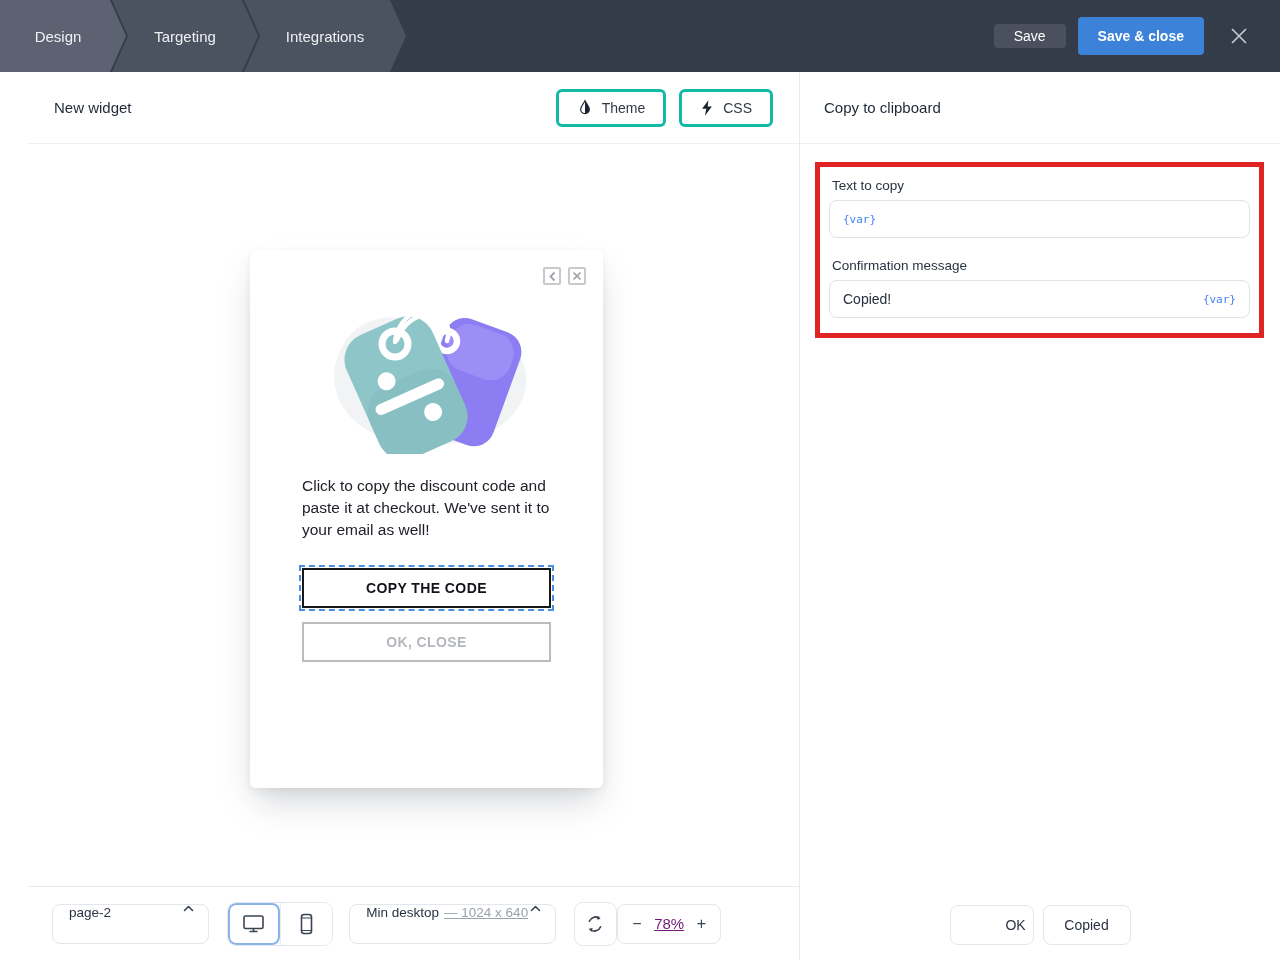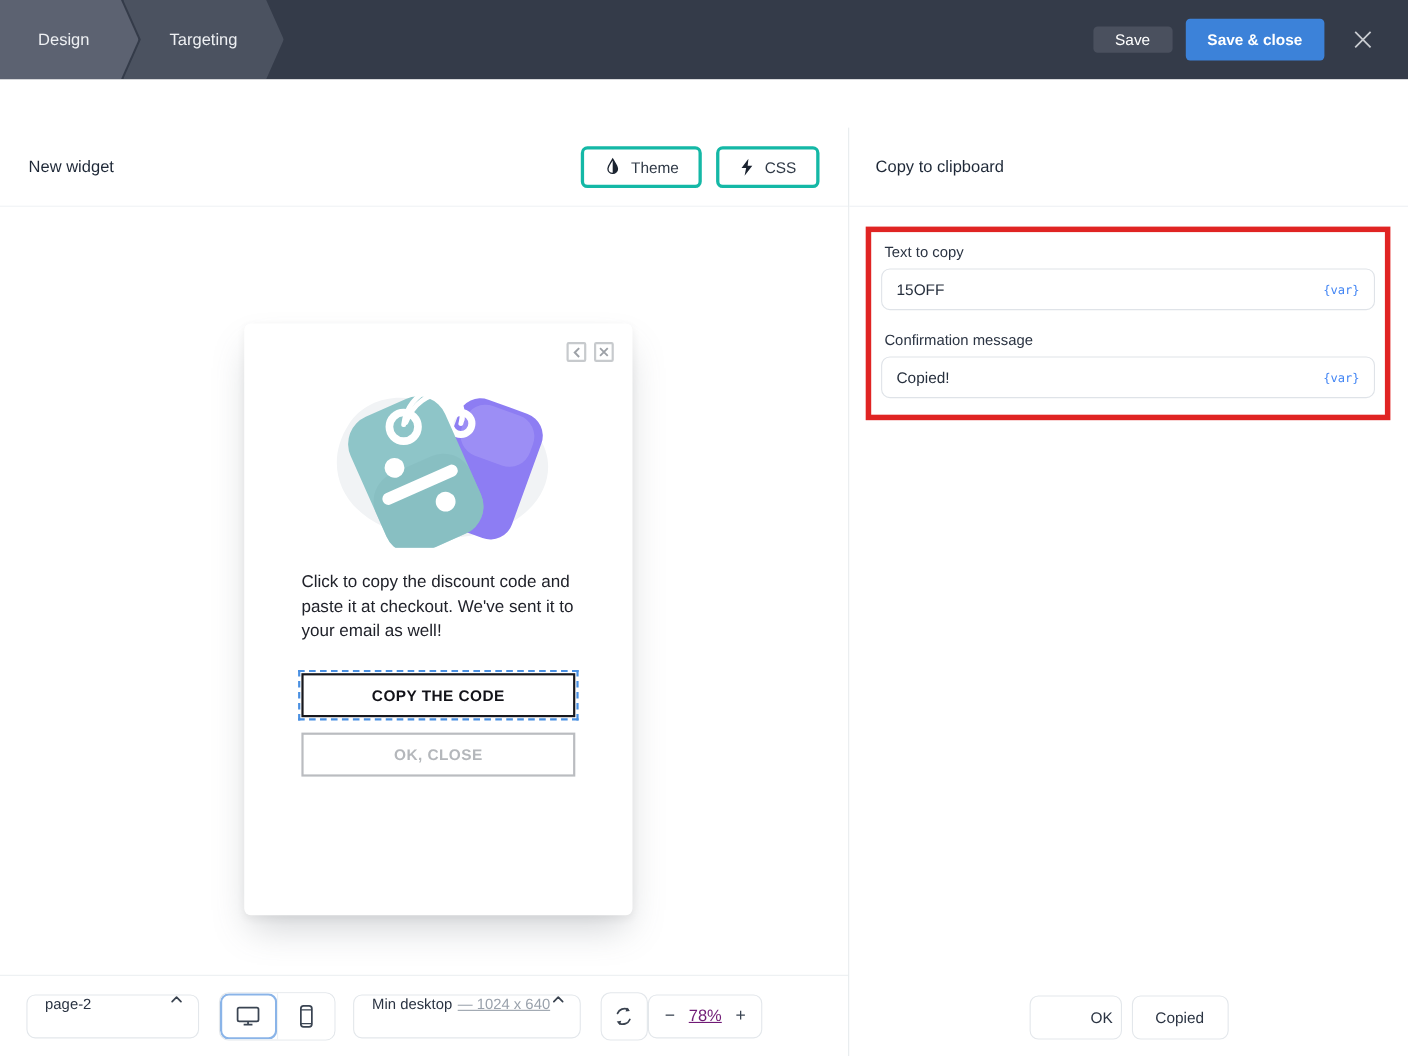--- a/index.html
+++ b/index.html
@@ -1,36 +1,36 @@
 <!DOCTYPE html>
 <html style="--topbar-bg: #343b49; --tab-active: #5c6271; --accent-blue: #3c82d9; --highlight-red: #e02423; --var-blue: #4285f4; --selection-blue: #4a90e2; --device-selected-blue: #8ab4e8; --tag-teal: #8ec5c8; --tag-purple: #8d7df3; --blob-gray: #f1f3f5;"><head>
 <meta charset="utf-8">
 <style>
   * { margin:0; padding:0; box-sizing:border-box; }
   html,body { width:1280px; height:960px; }
   body { font-family:"Liberation Sans","DejaVu Sans",sans-serif; background:#fff; color:#222c3a; overflow:hidden; }
-  .app { width:1280px; height:960px; display:flex; flex-direction:column;gap:44px; }
+  .app { width:1280px; height:960px; display:flex; flex-direction:column; }
 
   
   .topbar { height:72px; background:var(--topbar-bg,#343b49); display:flex; align-items:stretch; flex:0 0 auto; }
   .tabs { display:flex; align-items:stretch; }
   .tab { height:72px; display:flex; align-items:center; justify-content:center; font-size:15px; color:#eef0f3; cursor:pointer; }
   .tab-first { width:126px; background:#4b5260; clip-path:polygon(0 0, calc(100% - 16px) 0, 100% 50%, calc(100% - 16px) 100%, 0 100%); padding-right:10px; }
   .tab-mid { background:#4b5260; clip-path:polygon(0 0, calc(100% - 16px) 0, 100% 50%, calc(100% - 16px) 100%, 0 100%, 16px 50%); margin-left:-14px; }
   .tab.active { background:var(--tab-active,#5c6271); }
   .tab-targeting { width:146px; }
   .tab-integrations { width:162px; }
   .topbar-actions { margin-left:auto; display:flex; align-items:center; gap:12px; padding-right:26px; }
   .btn-save { background:#4a505e; color:#fff; border:none; border-radius:4px; height:24px; padding:0 20px; font-size:14px; font-family:inherit; cursor:pointer; }
   .btn-save-close { background:var(--accent-blue,#3c82d9); color:#fff; border:none; border-radius:4px; height:38px; padding:0 20px; font-size:14px; font-weight:bold; font-family:inherit; cursor:pointer; }
   .topbar-close { width:30px; height:30px; margin-left:8px; background:none; border:none; cursor:pointer; display:flex; align-items:center; justify-content:center; }
 
   
   .main { flex:1; display:flex; min-height:0; }
-  .left { width:772px; flex:0 0 auto; display:flex; flex-direction:column; border-right:1px solid #e7ebee; }
+  .left { width:772px; flex:0 0 auto; display:flex; flex-direction:column; border-right:1px solid #e7ebee;margin-left:28px; }
   .right { flex:1; position:relative; }
 
   .panel-header { height:72px; flex:0 0 auto; display:flex; align-items:center; border-bottom:1px solid #eef1f4; }
   .left .panel-header { padding:0 26px; }
   .right .panel-header { padding:0 24px; border-bottom:1px solid #eef1f4; }
   .panel-title { font-size:15px; color:#1e2837; }
   .header-buttons { margin-left:auto; display:flex; gap:13px; }
   .outline-btn { height:38px; border:3px solid #14b8a6; background:#fff; border-radius:6px; display:flex; align-items:center; gap:9px; padding:0 18px; font-size:14px; color:#303a47; font-family:inherit; cursor:pointer; }
 
   
@@ -84,20 +84,23 @@
 
 <div class="app">
 
   <header class="topbar">
     <nav class="tabs">
       <div class="tab tab-first active">
         <span>Design</span>
       </div>
       <div class="tab tab-mid tab-targeting">
         <span>Targeting</span>
+      </div>
+      <div class="tab tab-mid tab-integrations">
+        <span>Integrations</span>
       </div>
     </nav>
     <div class="topbar-actions">
       <button class="btn-save">Save</button>
       <button class="btn-save-close">Save &amp; close</button>
       <button class="topbar-close">
         <svg width="18" height="18" viewBox="0 0 18 18">
           <path d="M2 2 L16 16 M16 2 L2 16" stroke="#c9ccd1" stroke-width="1.6"></path>
         </svg>
       </button>
@@ -226,21 +229,20 @@
 
     <aside class="right">
       <div class="panel-header">
         <span class="panel-title">Copy to clipboard</span>
       </div>
 
       <div class="red-box">
         <div class="field-group">
           <div class="field-label">Text to copy</div>
           <div class="input-row">
-            <input type="text" value="15OFF" style="">
             <button class="var-badge">{var}</button>
           </div>
         </div>
         <div class="field-group">
           <div class="field-label">Confirmation message</div>
           <div class="input-row">
             <input type="text" value="Copied!" style="">
             <button class="var-badge">{var}</button>
           </div>
         </div>

